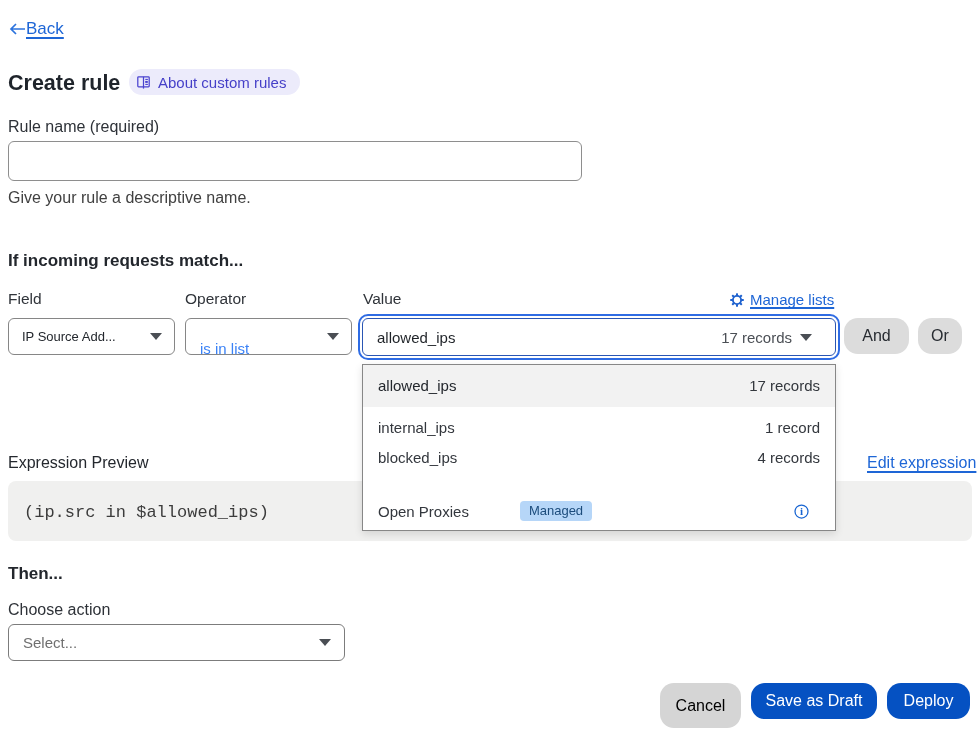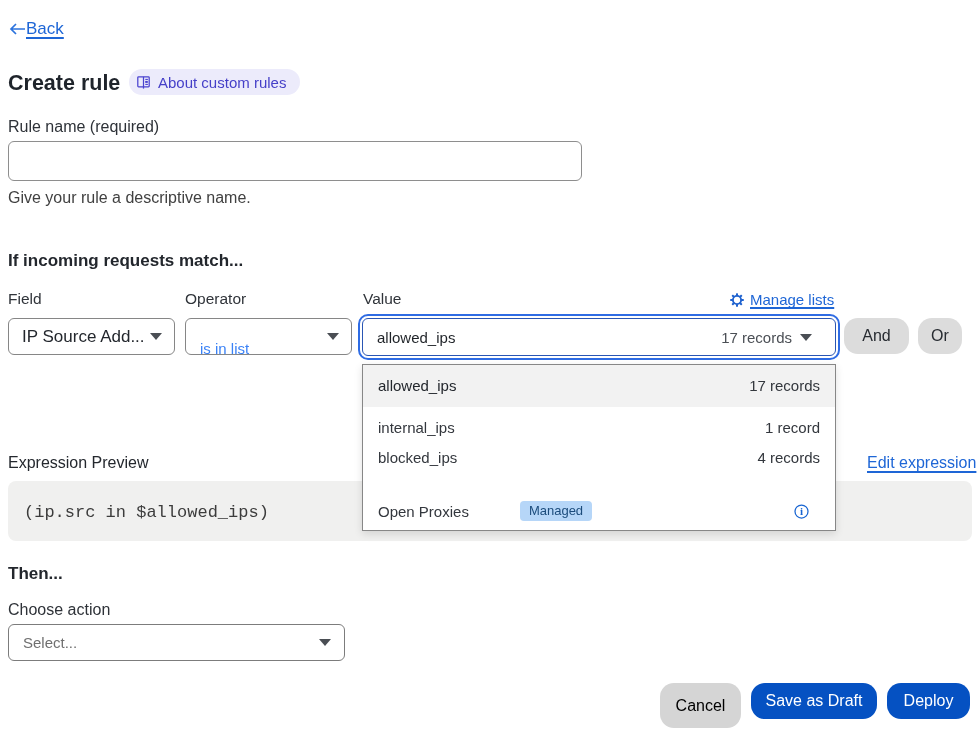--- a/index.html
+++ b/index.html
@@ -54,21 +54,21 @@
         <rect x="6" y="10.8" width="2" height="3" rx="0.5" transform="rotate(45 7 7)"></rect>
         <rect x="0.2" y="6" width="3" height="2" rx="0.5" transform="rotate(45 7 7)"></rect>
         <rect x="10.8" y="6" width="3" height="2" rx="0.5" transform="rotate(45 7 7)"></rect>
       </g>
       <circle cx="7" cy="7" r="4.1" fill="none" stroke="#2063cf" stroke-width="1.9"></circle>
     </svg>
     <span class="link" style="text-underline-offset:2px;">Manage lists</span>
   </div>
 
   <div class="sel abs" style="left:8px; top:318px; width:167px; height:37px; padding:0 12px 0 13px;">
-    <span style="font-size:17px; color:#23272d;">IP Source Add...</span>
+    <span style="font-size:13px; color:#23272d;">IP Source Add...</span>
     <span class="caret" style="margin-left:auto;"></span>
   </div>
 
   <div class="sel abs" style="left:185px; top:318px; width:167px; height:37px; padding:0 12px 0 14px;">
     <span style="font-size:15px; color:#3b82f6;margin-top:24px;">is in list</span>
     <span class="caret" style="margin-left:auto;"></span>
   </div>
 
   <div class="abs" style="left:362px; top:318px; width:474px; height:38px; border:1px solid #2a56b4; border-radius:6px; outline:2px solid #2f6ce4; outline-offset:2px; background:#fff; display:flex; align-items:center; padding:0 23px 0 14px;">
     <span style="font-size:15px; color:#1f2328;">allowed_ips</span>

